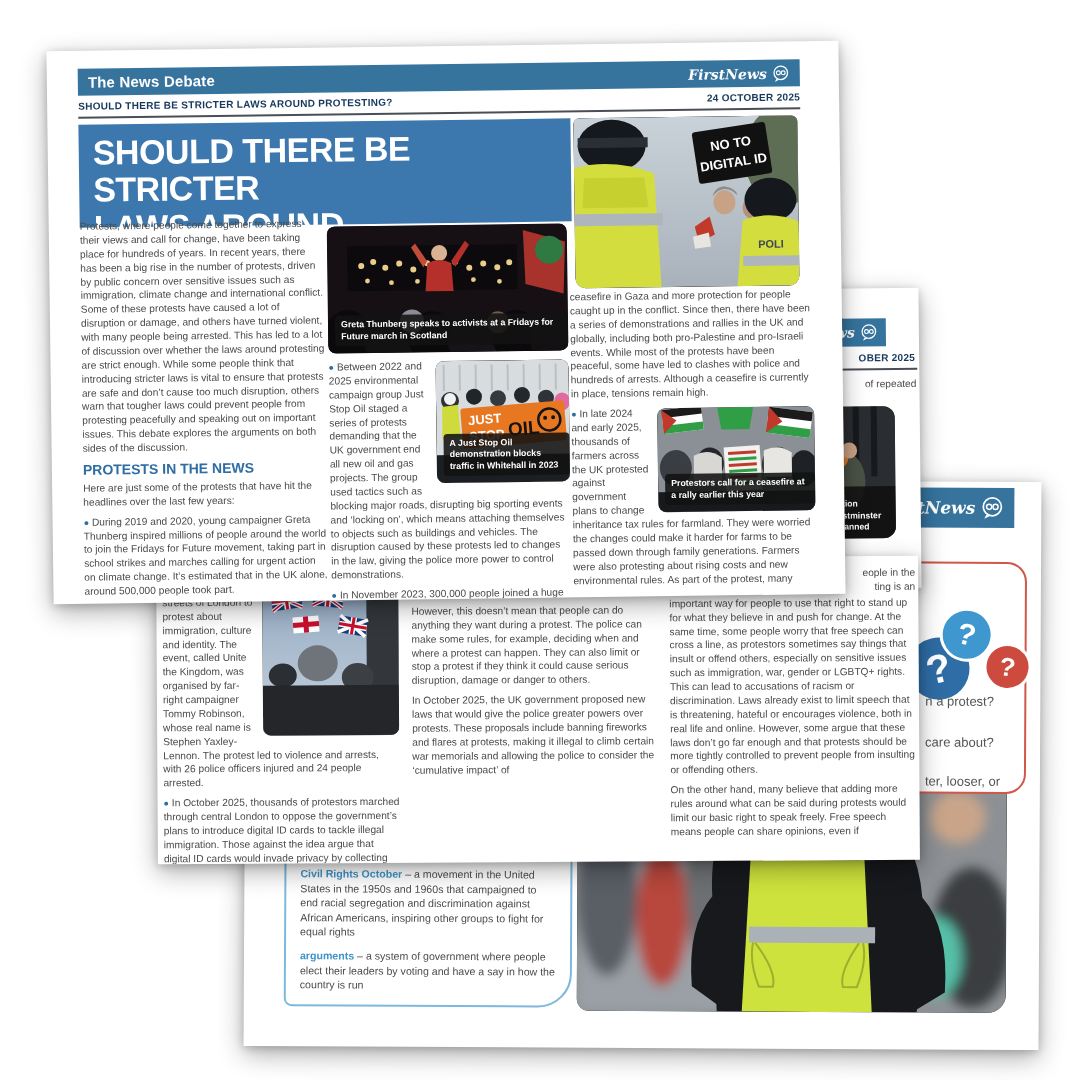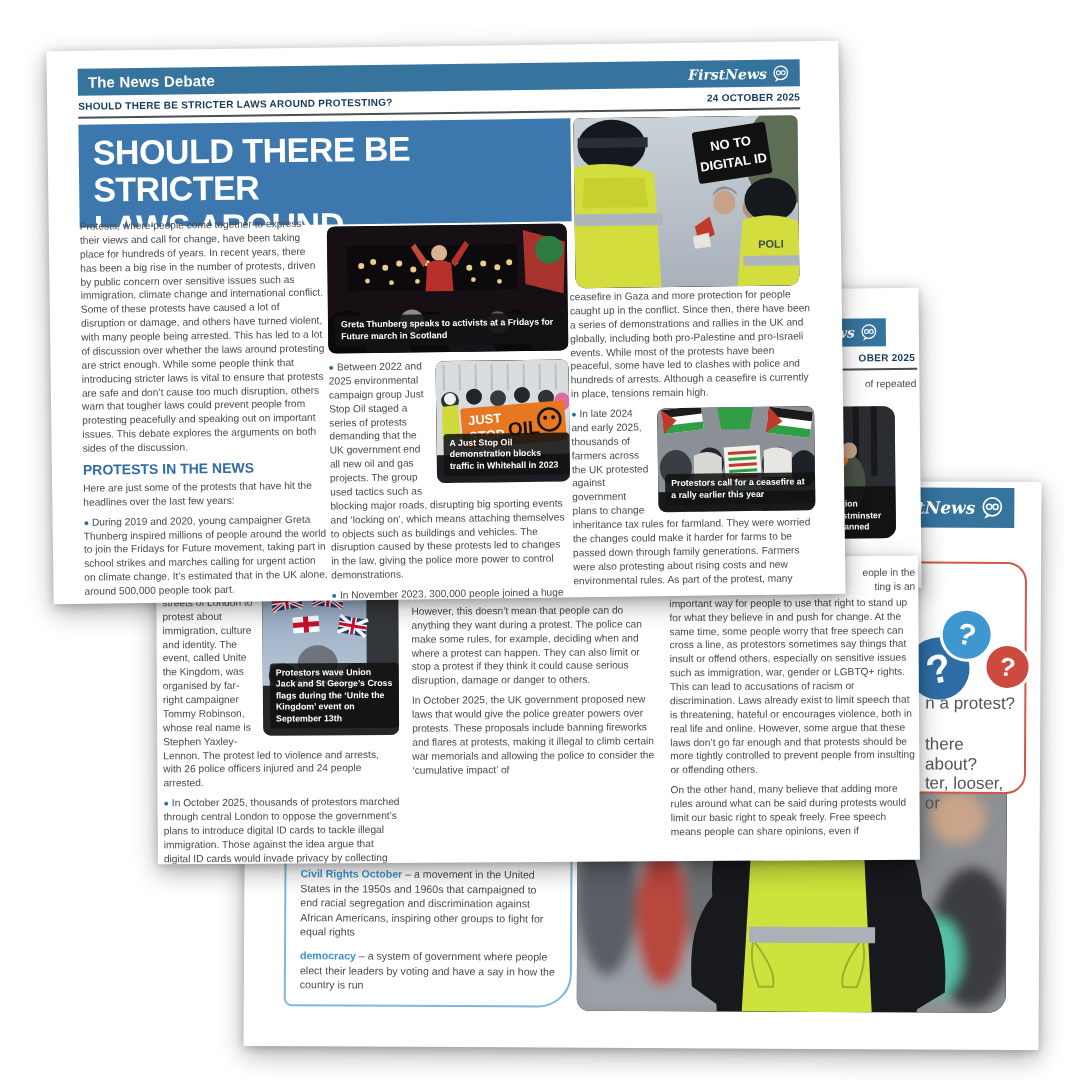--- a/index.html
+++ b/index.html
@@ -55,21 +55,21 @@
   .pD-bar{position:absolute;left:570px;top:6px;width:198px;height:40px;background:#36749E;color:#fff;
           display:flex;align-items:center;justify-content:flex-end;padding:0 10px;box-sizing:border-box;}
   .pD-bar .bn{font-size:17px;}
   .qbox{position:absolute;left:583px;top:80px;width:198px;height:232px;background:#fff;
         border:2px solid #D0574A;border-radius:20px;box-sizing:border-box;}
   .qc{position:absolute;border-radius:50%;color:#fff;font-weight:bold;display:flex;align-items:center;
       justify-content:center;border:3px solid #fff;}
   .q-l{left:694px;top:126px;width:48px;height:48px;background:#3E97CF;font-size:30px;transform:rotate(12deg);}
   .q-d{left:659px;top:153px;width:62px;height:62px;background:#2E6DA6;font-size:40px;transform:rotate(-14deg);}
   .q-r{left:738px;top:161px;width:42px;height:42px;background:#CC4B3E;font-size:26px;transform:rotate(8deg);}
-  .qfrag{position:absolute;left:680px;width:92px;font-size:17px;color:#555;}
+  .qfrag{position:absolute;left:680px;width:92px;font-size:13px;color:#555;}
   .gloss{position:absolute;left:40px;top:374px;width:288px;height:154px;border:2px solid #7FB8DE;
          border-radius:8px 8px 34px 8px;box-sizing:border-box;padding:12px 14px;}
   .gloss p{font-size:10.6px;line-height:1.38;color:#4b4b4b;margin:0 0 9px 0;}
   .term{color:#3F93C9;font-weight:bold;}
   #photo-pol{position:absolute;left:333px;top:296px;width:429px;height:235px;border-radius:10px 10px 18px 12px;}
 </style>
 </head>
 <body>
 
 <div class="canvas">
@@ -129,26 +129,26 @@
     <div class="qc q-d">
         <span>?</span>
       </div>
     <div class="qc q-l">
         <span>?</span>
       </div>
     <div class="qc q-r">
         <span>?</span>
       </div>
     <div class="qfrag" style="top:212px">n a protest?</div>
-    <div class="qfrag" style="top:253px">there about?</div>
+    <div class="qfrag" style="top:253px">care about?</div>
     <div class="qfrag" style="top:292px">ter, looser, or</div>
 
     <div class="gloss">
       <p><span class="term">Civil Rights October</span><span> – a movement in the United States in the 1950s and 1960s that campaigned to end racial segregation and discrimination against African Americans, inspiring other groups to fight for equal rights</span></p>
-      <p><span class="term">democracy</span><span> – a system of government where people elect their leaders by voting and have a say in how the country is run</span></p>
+      <p><span class="term">arguments</span><span> – a system of government where people elect their leaders by voting and have a say in how the country is run</span></p>
     </div>
   </div>
 
   <div class="page" id="pageB">
     <div class="pB-bar">
       <span class="brand">
         <span class="bn">ews</span>
         <svg width="18" height="18" viewBox="0 0 24 24">
           <circle cx="12" cy="11" r="9" fill="none" stroke="#fff" stroke-width="1.7"></circle>
           <circle cx="8.8" cy="11" r="2.6" fill="none" stroke="#fff" stroke-width="1.5"></circle>
@@ -222,21 +222,20 @@
                 <rect y="5.5" width="28" height="6" fill="#fff"></rect>
                 <rect x="12.5" width="3" height="17" fill="#c8102e"></rect>
                 <rect y="7" width="28" height="3" fill="#c8102e"></rect>
               </g>
           </g>
           <ellipse cx="55" cy="78" rx="20" ry="18" fill="#6f747a"></ellipse>
           <ellipse cx="20" cy="90" rx="14" ry="12" fill="#2b2e32"></ellipse>
           <ellipse cx="95" cy="92" rx="16" ry="14" fill="#3c4045"></ellipse>
           <rect x="0" y="100" width="136" height="50" fill="#24262a"></rect>
         </svg>
-        <figcaption class="cap">Protestors wave Union Jack and St George’s Cross flags during the ‘Unite the Kingdom’ event on September 13th</figcaption>
       </figure>
       <p class="body">people took to the streets of London to protest about immigration, culture and identity. The event, called Unite the Kingdom, was organised by far-right campaigner Tommy Robinson, whose real name is Stephen Yaxley-Lennon. The protest led to violence and arrests, with 26 police officers injured and 24 people arrested.</p>
       <p class="body"><span class="bullet">●</span> <span>In October 2025, thousands of protestors marched through central London to oppose the government’s plans to introduce digital ID cards to tackle illegal immigration. Those against the idea argue that digital ID cards would invade privacy by collecting and storing personal information. Police</span></p>
     </div>
     <div class="pC-col2">
       <p class="body">protest peacefully.</p>
       <p class="body">However, this doesn’t mean that people can do anything they want during a protest. The police can make some rules, for example, deciding when and where a protest can happen. They can also limit or stop a protest if they think it could cause serious disruption, damage or danger to others.</p>
       <p class="body">In October 2025, the UK government proposed new laws that would give the police greater powers over protests. These proposals include banning fireworks and flares at protests, making it illegal to climb certain war memorials and allowing the police to consider the ‘cumulative impact’ of</p>
     </div>
     <div class="pC-col3">

